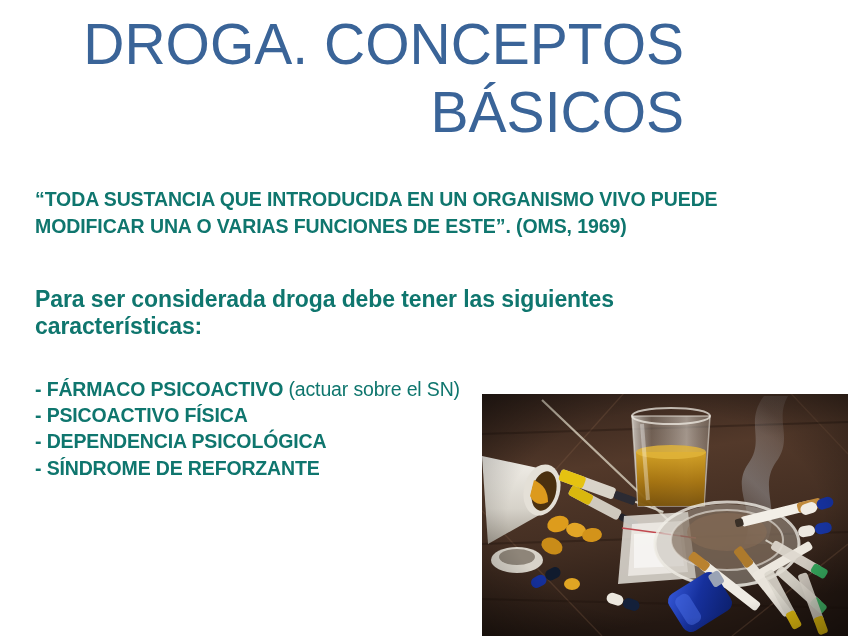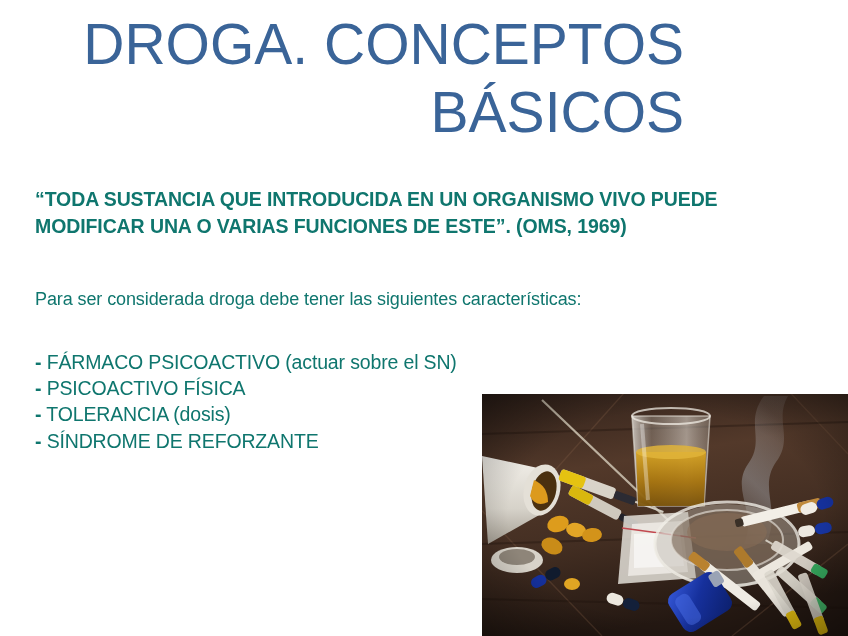--- a/index.html
+++ b/index.html
@@ -45,23 +45,23 @@
 
   .quote {
     font-size: 19.5px;
     line-height: 27px;
     font-weight: bold;
     letter-spacing: -0.1px;
     margin: 0;
   }
 
   .intro {
-    font-size: 18px;
+    font-size: 23px;
     line-height: 27px;
-    font-weight: normal;
+    font-weight: bold;
     letter-spacing: -0.1px;
     margin: 0;
     padding-top: 46px;
   }
 
   #bullets {
     list-style: none;
     margin: 0;
     padding: 0;
     padding-top: 36px;
@@ -69,21 +69,21 @@
   #bullets li {
     font-size: 19.5px;
     line-height: 26.2px;
     letter-spacing: -0.15px;
     white-space: nowrap;
   }
   .b-dash {
     font-weight: bold;
   }
   .b-main {
-    font-weight: normal;
+    font-weight: bold;
   }
   .b-paren {
     font-weight: normal;
   }
 
   
   #photo {
     position: absolute;
     left: 482px;
     top: 394px;
@@ -119,21 +119,21 @@
       <li>
         <span class="b-dash">-</span>
         <span class="b-main">FÁRMACO PSICOACTIVO</span><span class="b-paren"> (actuar sobre el SN)</span>
       </li>
       <li>
         <span class="b-dash">-</span>
         <span class="b-main">PSICOACTIVO FÍSICA</span><span class="b-paren"></span>
       </li>
       <li>
         <span class="b-dash">-</span>
-        <span class="b-main">TOLERANCIA</span><span class="b-paren"> (dosis)</span>
+        <span class="b-main">DEPENDENCIA PSICOLÓGICA</span><span class="b-paren"></span>
       </li>
       <li>
         <span class="b-dash">-</span>
         <span class="b-main">SÍNDROME DE REFORZANTE</span><span class="b-paren"></span>
       </li>
     </ul>
   </div>
 
   <div id="photo">
     <svg viewBox="0 0 366 242" xmlns="http://www.w3.org/2000/svg">

